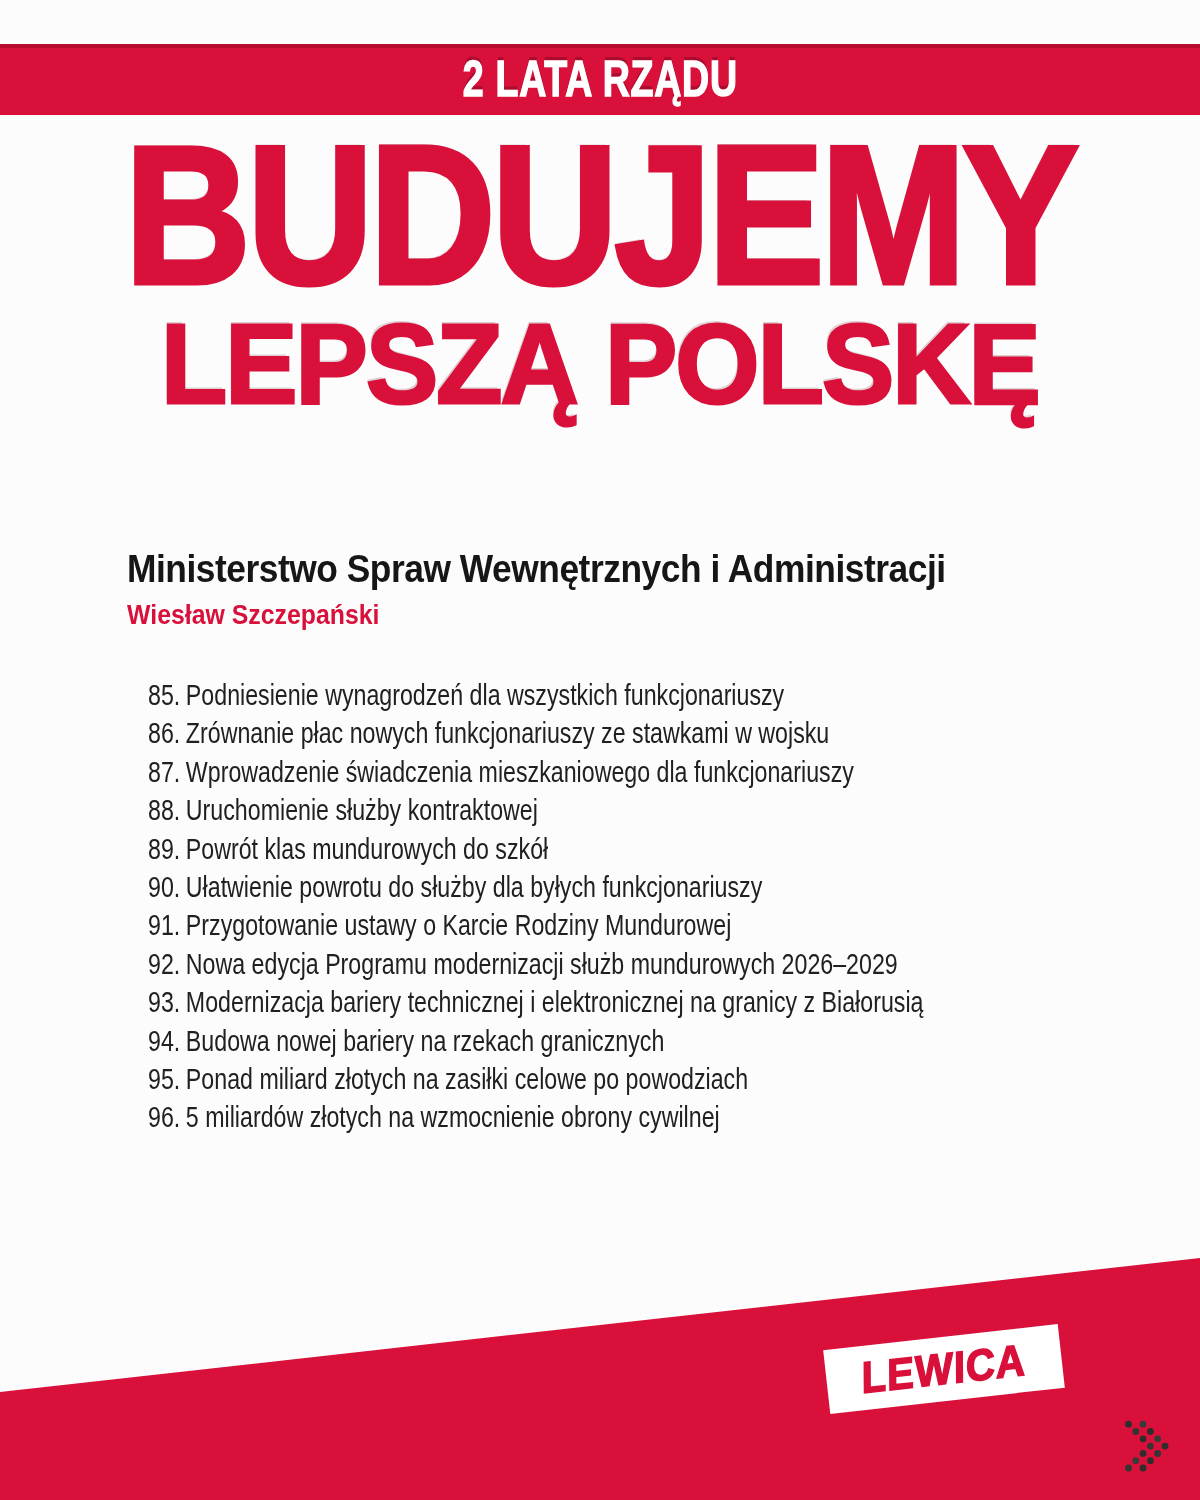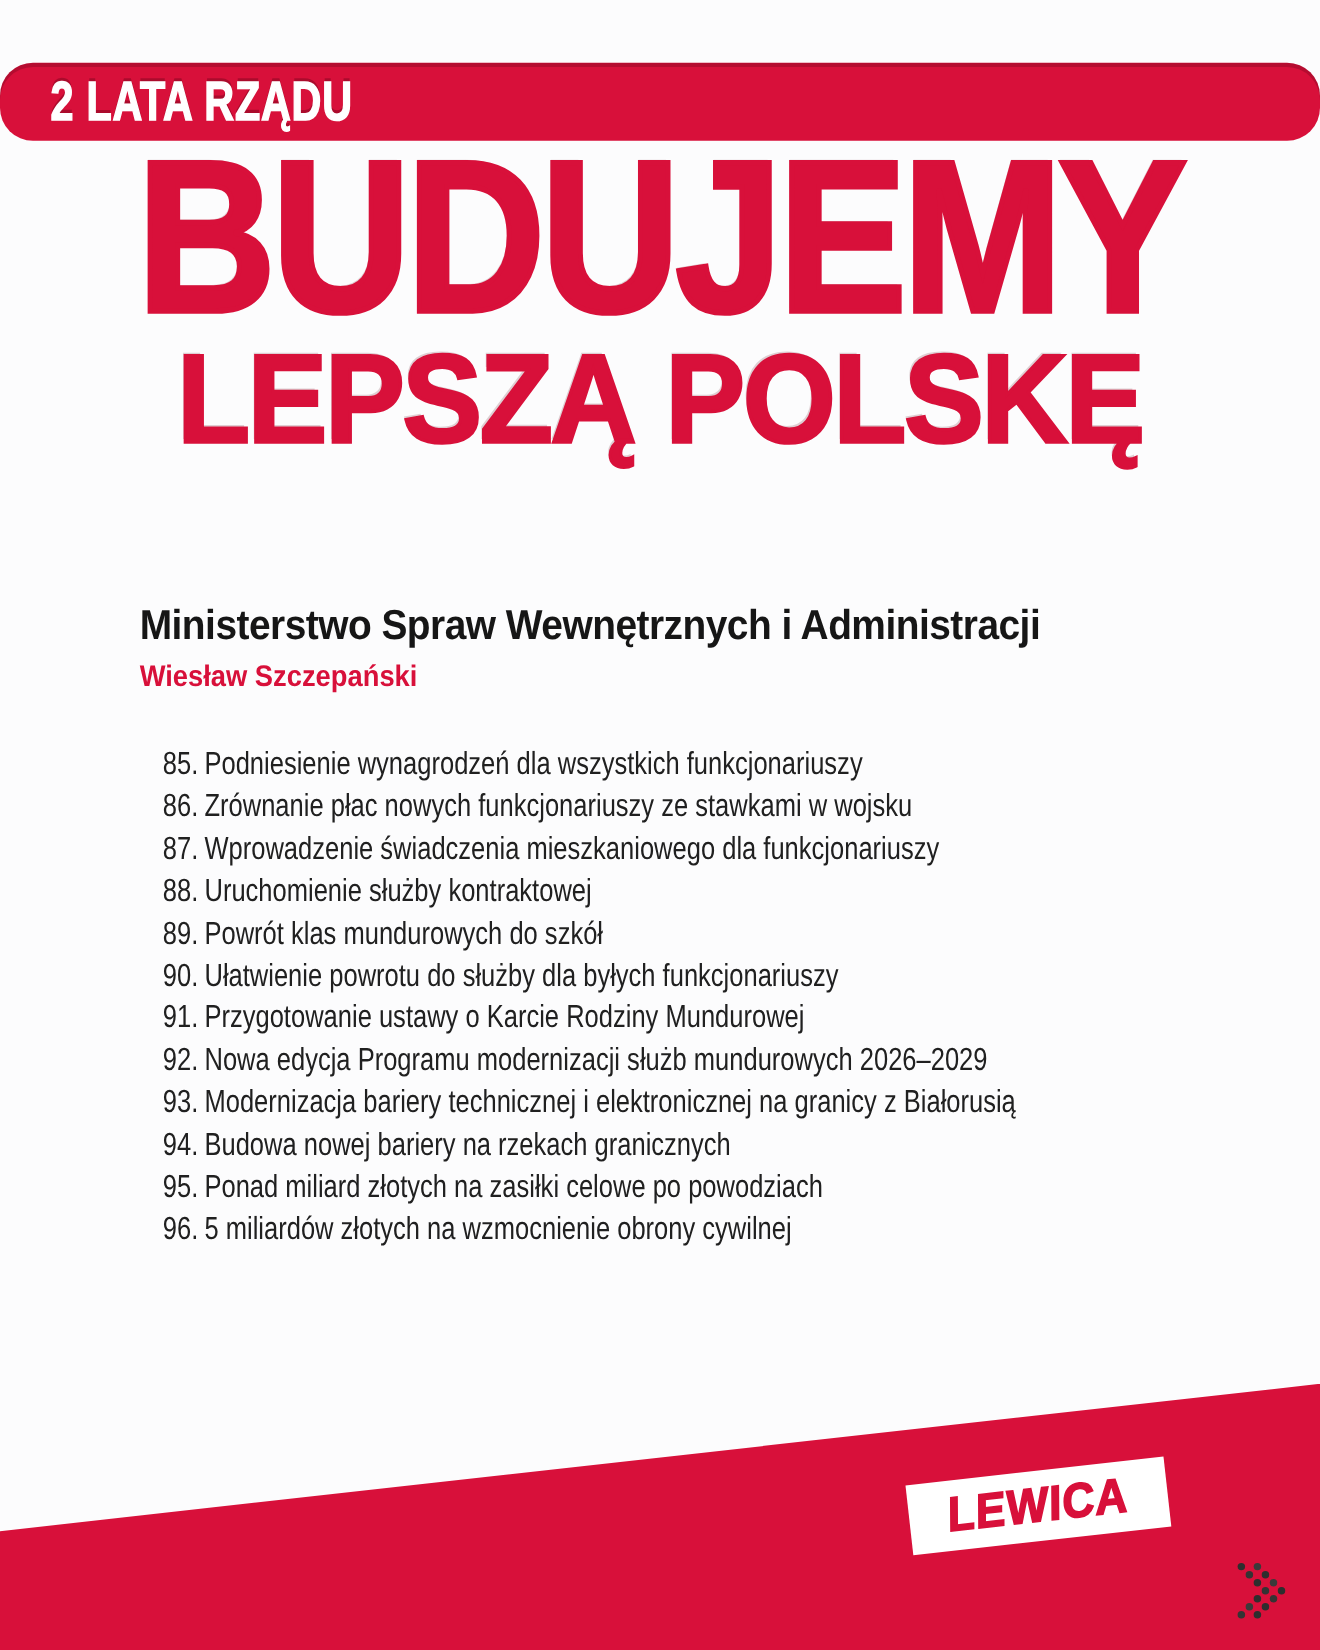--- a/index.html
+++ b/index.html
@@ -9,27 +9,26 @@
     height: 1500px;
     background: #FCFCFD;
     overflow: hidden;
     font-family: "Liberation Sans", sans-serif;
     margin: 0 auto;
   }
 
   
   .top-band {
     position: absolute;
-    left: 0; top: 57px;
+    left: 0; top: 44px;
     width: 100%; height: 71px;
     background: #D8103A;
     box-shadow: inset 0 4px 0 rgba(60,0,12,0.22);
-    display: flex; align-items: center; 
+    display: flex; align-items: center; justify-content: center;
     overflow: visible;
-    border-radius: 30px;
   }
   .top-band .band-label {
     color: #ffffff;
     font-weight: bold;
     font-size: 50px;
     line-height: 71px;
     letter-spacing: 1px;
     transform: scaleX(0.75);
     transform-origin: center;
     -webkit-text-stroke: 1.5px #ffffff;

